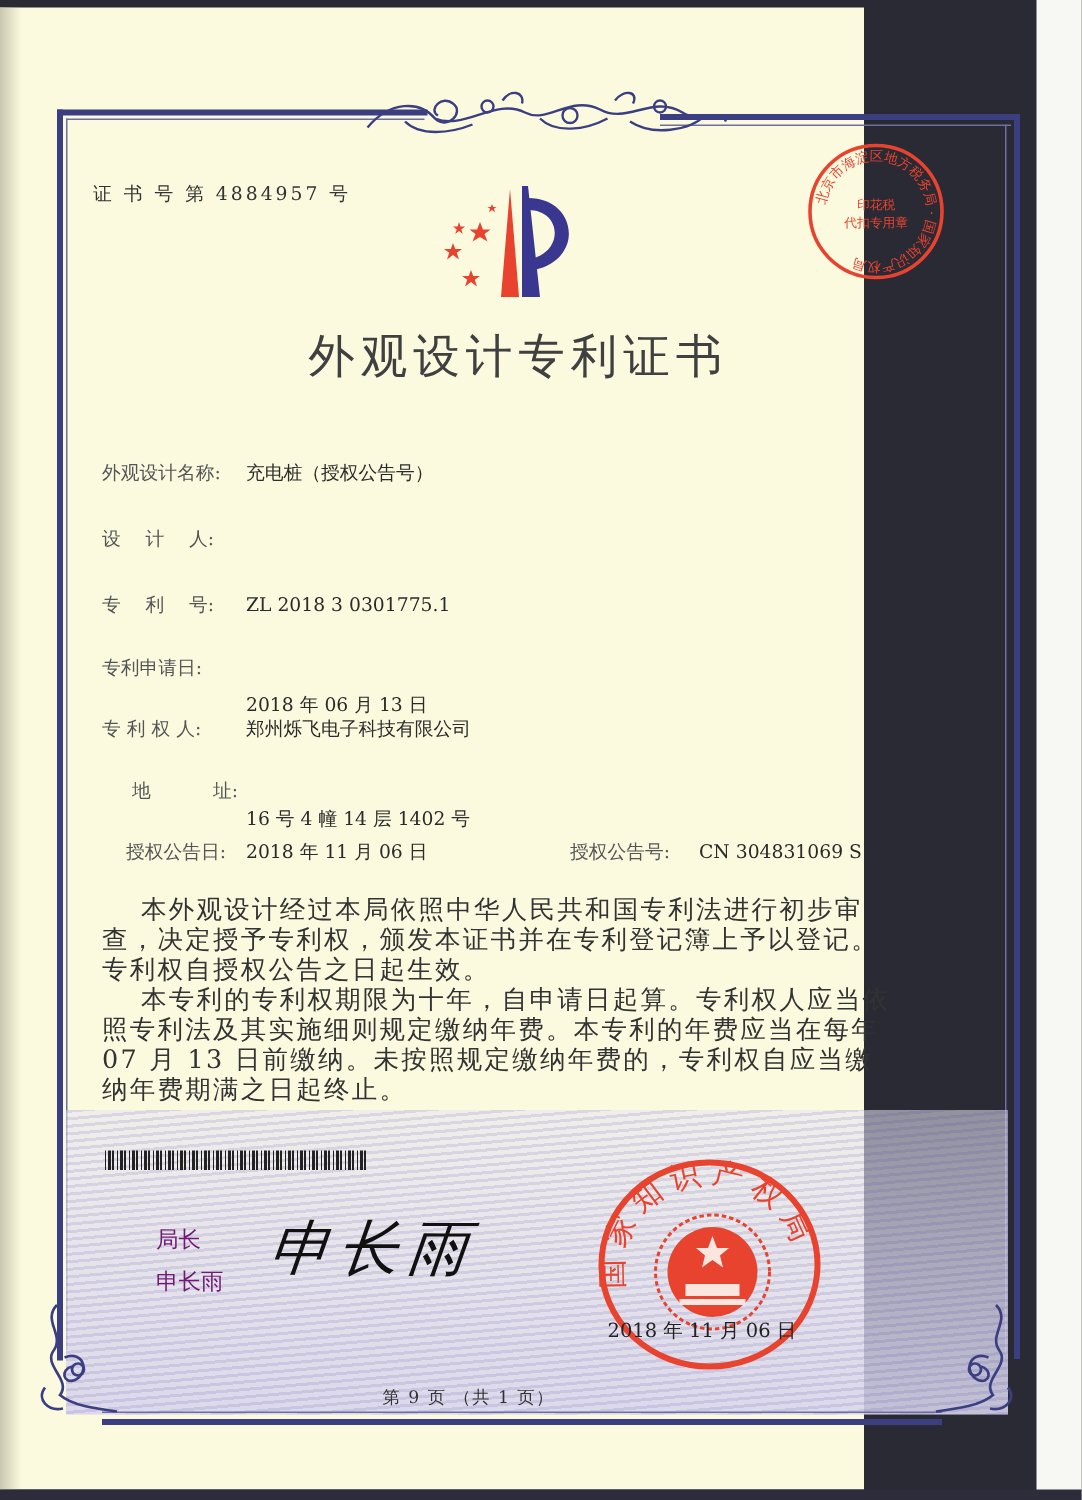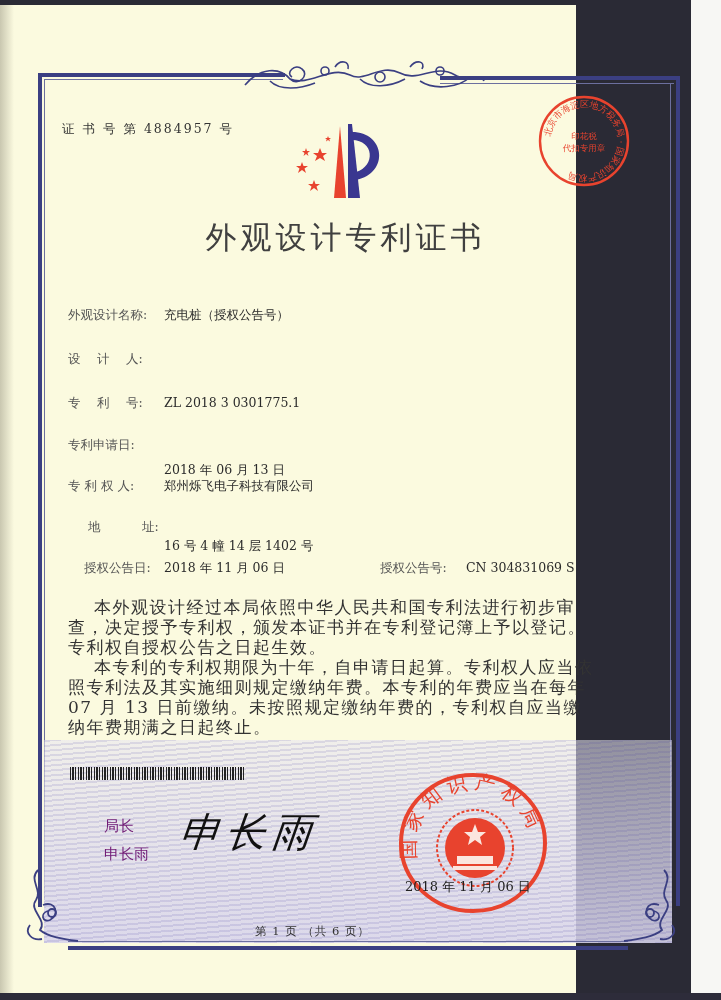--- a/index.html
+++ b/index.html
@@ -199,18 +199,18 @@
       </defs>
     <text font-size="20" fill="#e8432e" font-family="DejaVu Sans, sans-serif" letter-spacing="6"><textPath href="#ring2" startOffset="2%">国家知识产权局</textPath></text>
     <circle cx="82" cy="80" r="38" fill="none" stroke="#e8432e" stroke-width="2" stroke-dasharray="3 2"></circle>
     <circle cx="82" cy="80" r="30" fill="#e8432e"></circle>
     <polygon points="82,56 85,64 93,64 87,69 89,77 82,72 75,77 77,69 71,64 79,64" fill="#fbe6df"></polygon>
     <rect x="64" y="88" width="36" height="8" fill="#fbe6df"></rect>
     <rect x="60" y="98" width="44" height="4" fill="#fbe6df"></rect>
   </svg>
   <div class="stamp-date">2018 年 11 月 06 日</div>
 
-  <div class="page-num">第 1 页 （共 6 页）</div>
+  <div class="page-num">第 9 页 （共 1 页）</div>
 </div>
 
 <div class="right-edge"></div>
 <div class="right-strip"></div>
 <div class="bottom-strip"></div>
 
 </body></html>

